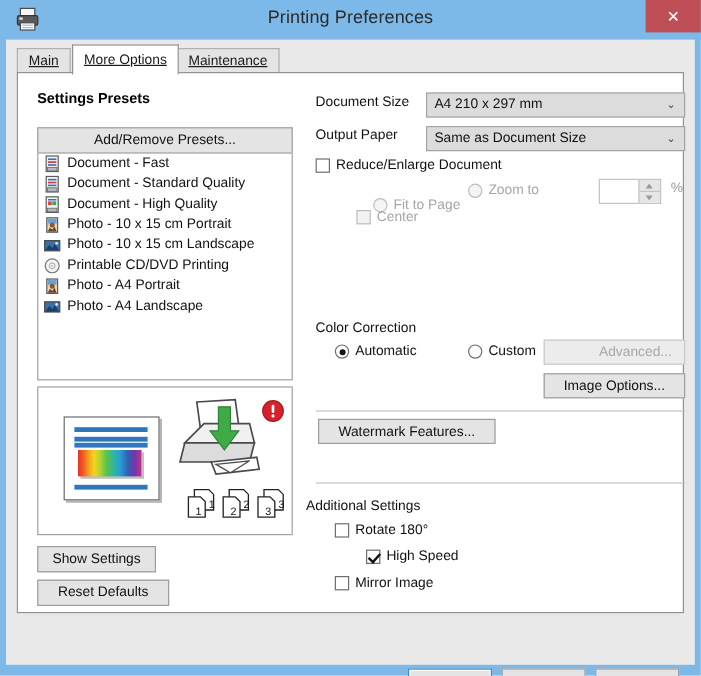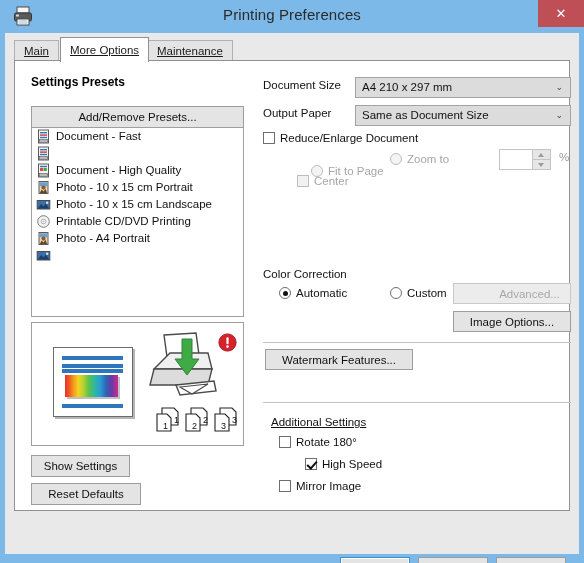--- a/index.html
+++ b/index.html
@@ -375,21 +375,21 @@
   }
   #divider-1 { left: 248px; top: 281px; width: 308px; }
   #divider-2 { left: 248px; top: 341px; width: 308px; }
 
   #watermark-button {
     position: absolute;
     left: 250px; top: 288px;
     width: 148px; height: 21px;
   }
 
-  #lbl-additional-settings { left: 256px; top: 355px; text-decoration: underline; }
+  #lbl-additional-settings { left: 240px; top: 355px; }
   #row-rotate-180  { left: 264px; top: 375px; }
   #row-high-speed  { left: 264px; top: 397px; margin-left: 26px; }
   #row-mirror-image{ left: 264px; top: 419px; }
 
   
   #footer-ok {
     position: absolute;
     left: 335px; top: 524px;
     width: 70px; height: 23px;
     border: 1px solid #3c8ed0;
@@ -458,20 +458,21 @@
         <div class="preset-item">
           <span class="preset-icon">
             <svg viewBox="0 0 15 15" width="15" height="15">
               <rect x="2.5" y="1" width="10" height="13" fill="#f4f4f4" stroke="#5a5a5a" stroke-width="1"></rect>
               <rect x="4" y="3" width="7" height="1.4" fill="#3b74b5"></rect>
               <rect x="4" y="5.4" width="7" height="1.4" fill="#cf3b38"></rect>
               <rect x="4" y="7.8" width="7" height="1.4" fill="#3b74b5"></rect>
               <rect x="3.5" y="10.5" width="8" height="3" fill="#b9b9b9" stroke="#6a6a6a" stroke-width="0.7"></rect>
             </svg>
           </span>
+          <span class="preset-label">Document - Standard Quality</span>
         </div>
 
         <div class="preset-item">
           <span class="preset-icon">
             <svg viewBox="0 0 15 15" width="15" height="15">
               <rect x="2.5" y="1" width="10" height="13" fill="#f4f4f4" stroke="#5a5a5a" stroke-width="1"></rect>
               <rect x="4" y="2.8" width="7" height="1.3" fill="#3b74b5"></rect>
               <rect x="4" y="4.8" width="3.2" height="3.2" fill="#d94b3e"></rect>
               <rect x="7.6" y="4.8" width="3.2" height="3.2" fill="#3fa34a"></rect>
               <rect x="3.5" y="10.5" width="8" height="3" fill="#b9b9b9" stroke="#6a6a6a" stroke-width="0.7"></rect>
@@ -527,20 +528,21 @@
         </div>
 
         <div class="preset-item">
           <span class="preset-icon">
             <svg viewBox="0 0 15 15" width="15" height="15">
               <rect x="1.2" y="3.5" width="12.6" height="8.5" fill="#3b6fa8" stroke="#4a4a4a" stroke-width="1"></rect>
               <path d="M1.8 11.5 L5 7 L7.6 9.6 L9.8 6.4 L13.2 11.5 Z" fill="#1d3f6b"></path>
               <circle cx="11.2" cy="5.8" r="1.2" fill="#dfe6ee"></circle>
             </svg>
           </span>
+          <span class="preset-label">Photo - A4 Landscape</span>
         </div>
 
       </div>
 
       <div id="preview-box">
 
         <div id="doc-thumb">
           <div class="doc-line" style="top:8px;"></div>
           <div class="doc-line" style="top:16px;"></div>
           <div class="doc-line" style="top:21px;"></div>

